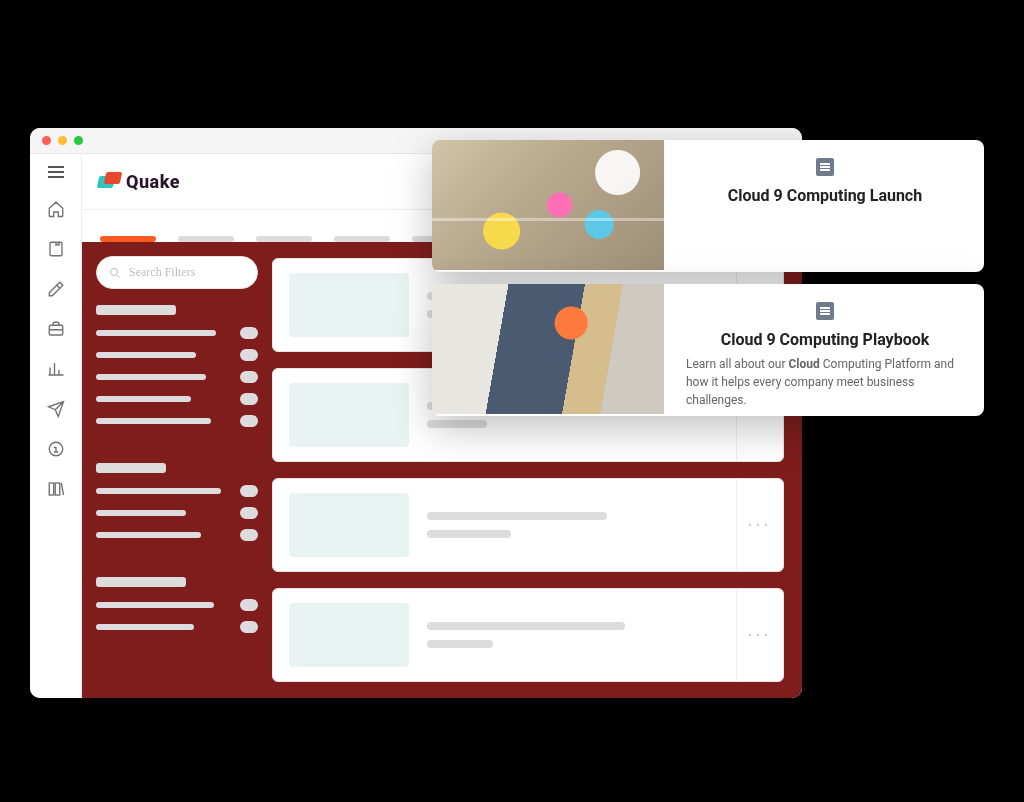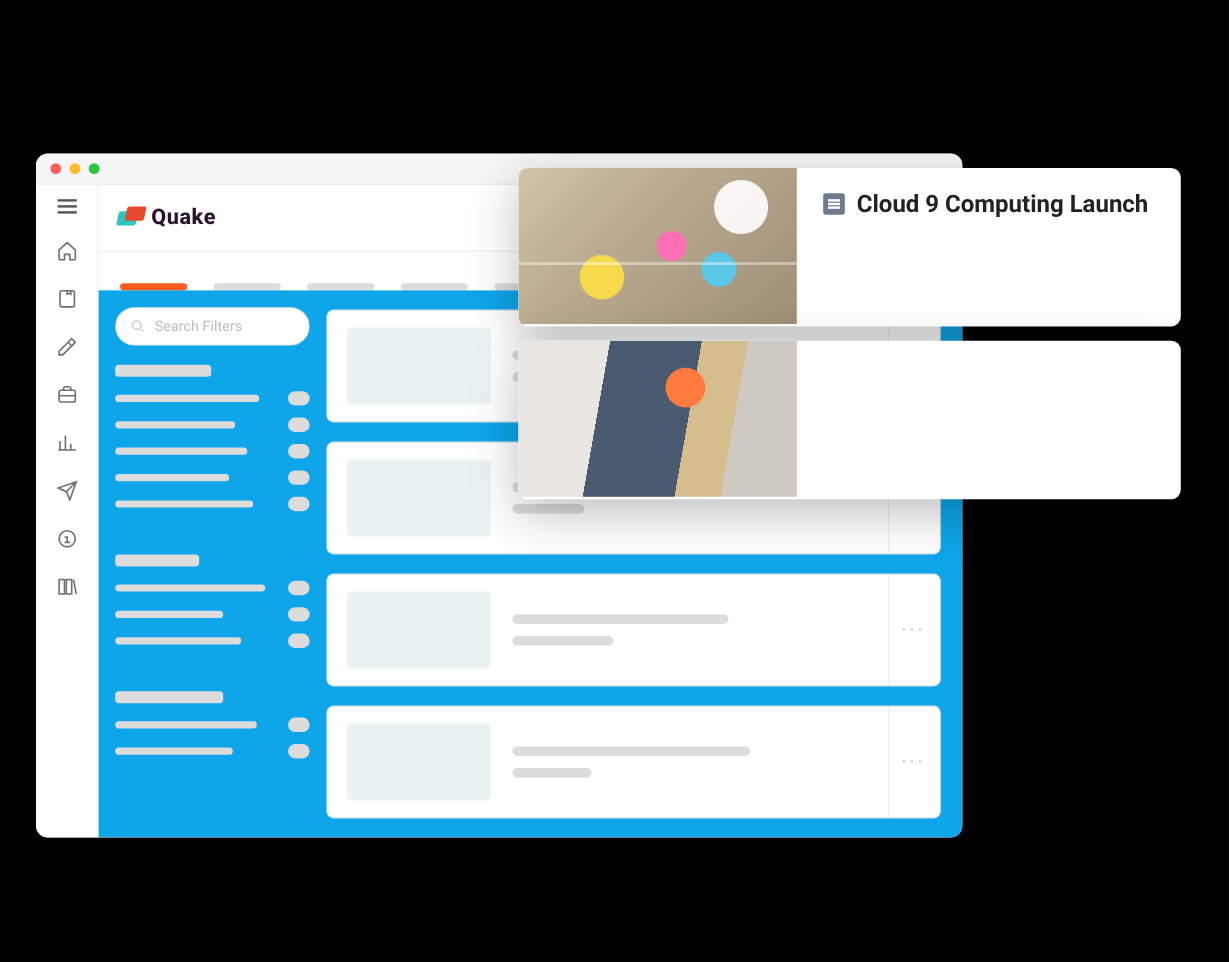--- a/index.html
+++ b/index.html
@@ -38,21 +38,21 @@
 
   .topbar {
     height: 56px; border-bottom: 1px solid #eee;
     display:flex; align-items:center; padding: 0 16px;
   }
   .logo { display:flex; align-items:center; gap:6px; font-weight:800; letter-spacing:.5px; color:#2a132e; font-size:18px; }
   .logo-mark { position:relative; width:22px; height:20px; }
   .logo-mark .a { position:absolute; width:16px; height:12px; background:#2ec5c0; transform: skewX(-12deg); left:0; top:4px; border-radius:2px; }
   .logo-mark .b { position:absolute; width:16px; height:12px; background:#e7492e; transform: skewX(-12deg); left:7px; top:0; border-radius:2px; }
 
-  .body { flex:1; background:#0ea5e9; display:flex; overflow:hidden; }
+  .body { flex:1; background:#7f1d1d; display:flex; overflow:hidden;font-family:Liberation Serif, serif; }
 
   
   .tabs { padding: 12px 18px 0 18px; }
   .tab-row { display:flex; gap:22px; height:20px; align-items:flex-end; }
   .tab { width:56px; height:6px; background:#dcdcdc; border-radius:3px; }
   .tab.active { background:#ff5a1f; }
 
   .columns { flex:1; display:flex; overflow:hidden; }
   .left-filters {
     width: 186px; padding: 14px 10px 0 14px;
@@ -82,21 +82,21 @@
 
   
   .popcard {
     position:absolute;
     background:#fff; border-radius:8px;
     box-shadow: 0 12px 40px rgba(0,0,0,.25);
     display:flex; overflow:hidden;
   }
   .popcard .img { flex-shrink:0; position:relative; }
   .popcard .txt { padding:18px 20px 16px 22px; flex:1; }
-  .popcard h3 { font-size:20px; font-weight:700; color:#222; display:flex; align-items:center; gap:10px; margin-bottom:6px; }
+  .popcard h3 { font-size:16px; font-weight:700; color:#222; display:flex; align-items:center; gap:10px; margin-bottom:6px;flex-direction:column; }
   .popcard p { font-size:12px; color:#666; line-height:1.5; }
   .doc-icon {
     width:18px; height:18px; background:#6d7b8d; border-radius:2px; display:flex; align-items:center; justify-content:center; flex-shrink:0;
   }
   .doc-icon::before { content:''; width:10px; height:2px; background:#fff; box-shadow: 0 3px 0 #fff, 0 6px 0 #fff; position:relative; top:-3px; }
 
   
   .photo1 {
     width:232px; height:130px;
     background:
@@ -320,15 +320,24 @@
     <div class="txt">
       <h3>
         <span class="doc-icon"></span>
         <span>Cloud 9 Computing Launch</span>
       </h3>
     </div>
   </div>
 
   <div class="popcard" style="top:284px; left:432px; width:552px; height:132px;">
     <div class="img photo2"></div>
+    <div class="txt">
+      <h3>
+        <span class="doc-icon"></span>
+        <span>Cloud 9 Computing Playbook</span>
+      </h3>
+      <p>
+        <span>Learn all about our </span><b>Cloud</b><span> Computing Platform and how it helps every company meet business challenges.</span>
+      </p>
+    </div>
   </div>
 
 </div>
 
 </body></html>

